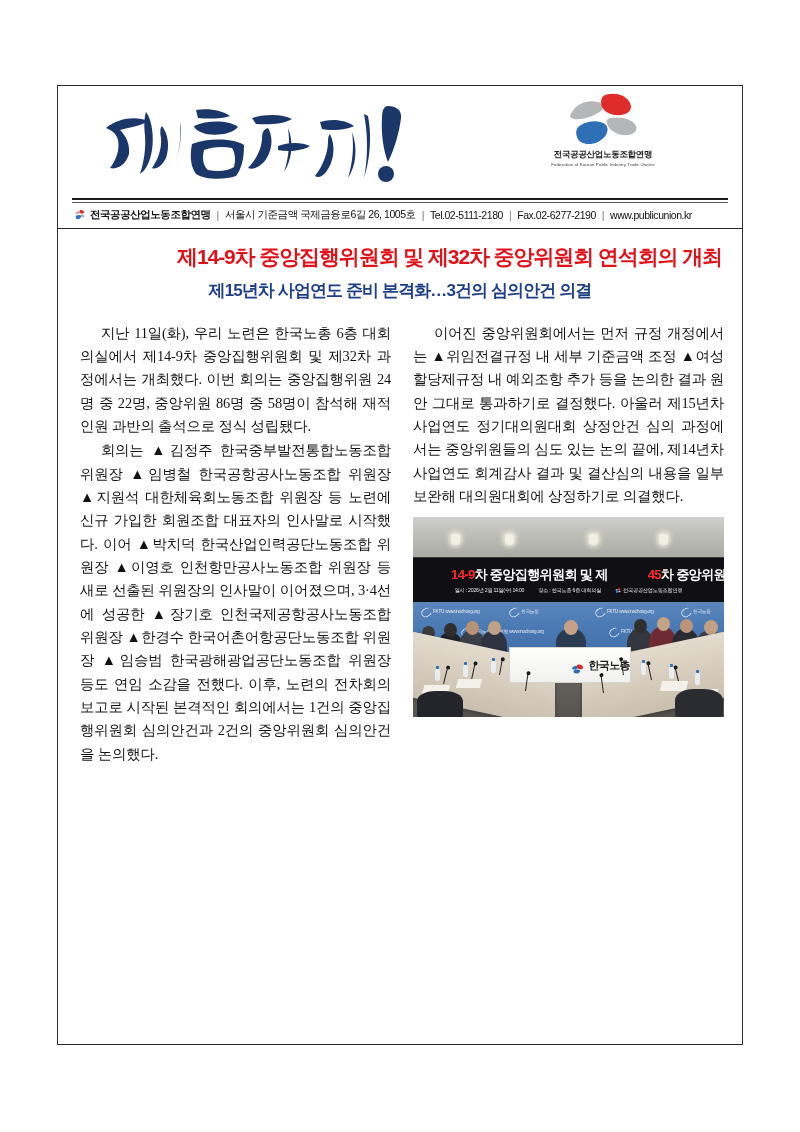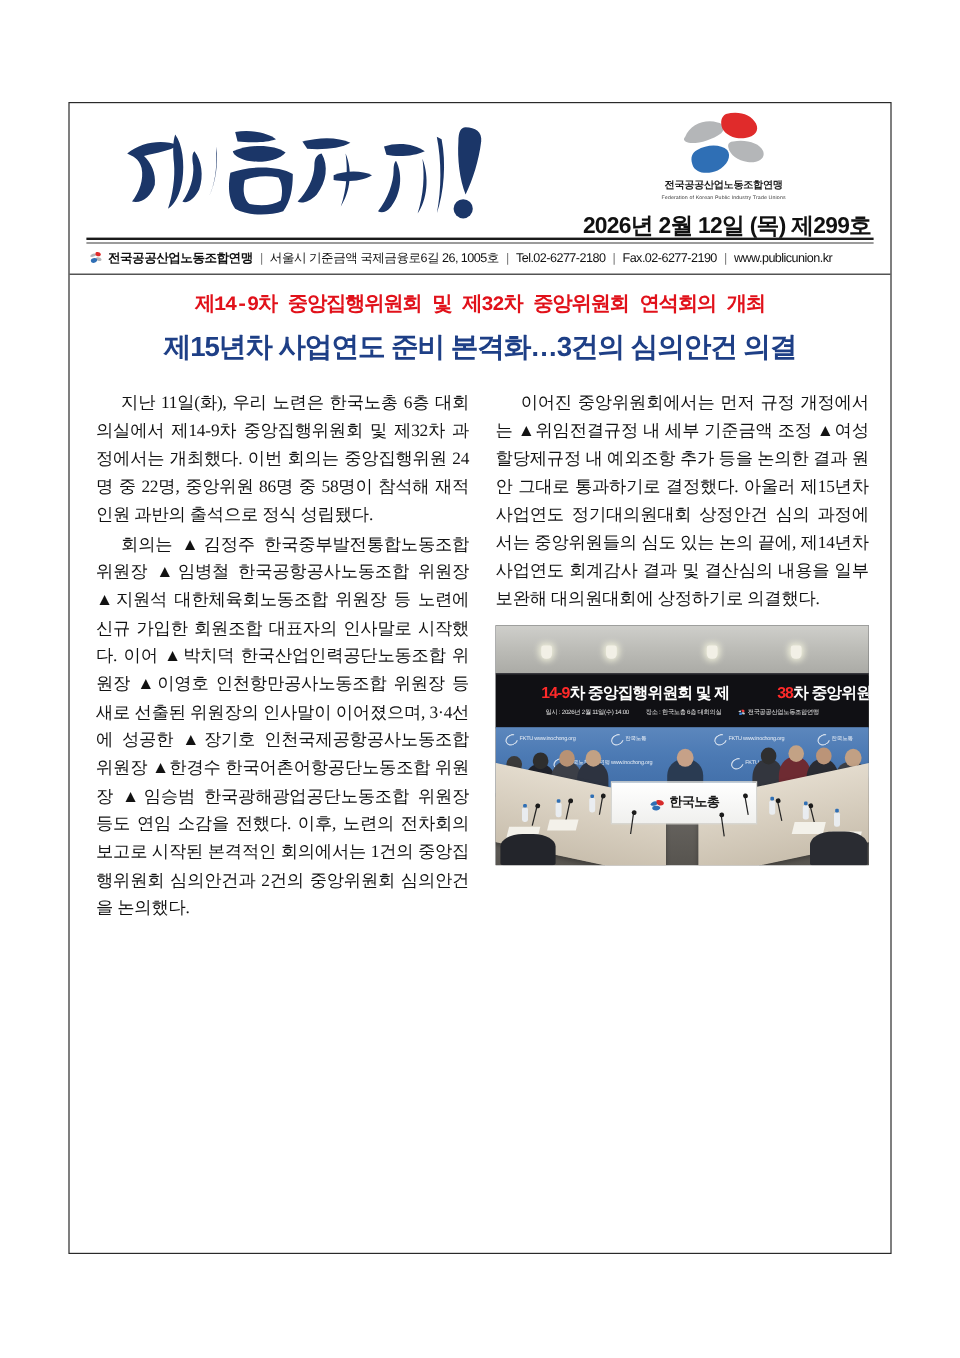--- a/index.html
+++ b/index.html
@@ -119,31 +119,32 @@
     border-top: 1px solid #2a2a2a;
     margin: 0 0 0 0;
   }
 
   
   .headline-zone {
     padding: 16px 20px 6px 20px;
     text-align: center;
   }
   .headline {
-    font-family: Liberation Mono, monospace;
-    font-size: 17px;
+    font-family: Liberation Sans, sans-serif;
+    font-size: 21px;
     font-weight: bold;
     color: #e1111a;
     letter-spacing: -1.1px;
     line-height: 1.15;
     white-space: nowrap;
+    text-align: right;
   }
   .subhead {
     font-family: "Liberation Sans", sans-serif;
-    font-size: 23px;
+    font-size: 17px;
     font-weight: bold;
     color: #1e3f86;
     letter-spacing: -0.9px;
     margin-top: 10px;
     white-space: nowrap;
   }
 
   
   .body-zone {
     display: flex;
@@ -238,21 +239,21 @@
   }
   .ph-table.right {
     right: -18px; top: 128px; width: 160px; height: 66px;
     transform: skewY(-12deg);
     box-shadow: 0 2px 4px rgba(0,0,0,.3);
   }
   .ph-podium {
     position: absolute; left: 96px; top: 130px; width: 120px; height: 34px;
     background: linear-gradient(180deg,#ffffff 0%, #f0f0ee 100%);
     border: 1px solid #d6d6d2;
-    display: flex; align-items: center; justify-content: center; gap: 4px;
+    display: flex; align-items: center; justify-content: flex-end; gap: 4px;
   }
   .podium-mark { width: 13px; height: 11px; flex: none; }
   .podium-text {
     font-family: "Liberation Sans", sans-serif;
     font-size: 11px; font-weight: bold; color: #1a1a1a; letter-spacing: -0.6px;
   }
   .ph-person {
     position: absolute; border-radius: 42% 42% 18% 18%;
   }
   .ph-head { position: absolute; border-radius: 50%; }
@@ -323,41 +324,40 @@
 
           <path d="M40 5 C50 2, 61 5, 65 13 C68 19, 64 24, 56 25 C48 26, 40 23, 37 17 C35 12, 36 7, 40 5 Z" fill="#e02b2b"></path>
 
           <path d="M46 28 C56 26, 68 29, 71 36 C73 42, 67 46, 58 45 C50 44, 43 39, 42 33 C41 30, 43 28, 46 28 Z" fill="#b4b6b8"></path>
 
           <path d="M16 35 C24 30, 36 30, 41 35 C45 40, 41 48, 33 52 C24 56, 14 54, 12 47 C10 41, 12 37, 16 35 Z" fill="#2f6fb5"></path>
         </svg>
       </div>
       <div class="brand-ko">전국공공산업노동조합연맹</div>
       <div class="brand-en">Federation of Korean Public Industry Trade Unions</div>
-      <div class="issue-line">2026년 2월 12일 (목) 제299호</div>
     </div>
   </div>
 
   <div class="rule-thick"></div>
   <div class="rule-thin"></div>
 
   <div class="contact-strip">
     <span class="contact-mark">
       <svg viewBox="0 0 11 11" xmlns="http://www.w3.org/2000/svg" aria-hidden="true">
         <path d="M1 4.5 C2 2.5, 4 1.8, 5.5 2.4 C6.3 2.8, 6.2 3.8, 5.2 4.4 C3.8 5.2, 1.8 5.4, 1 4.5 Z" fill="#b4b6b8"></path>
         <path d="M6 1.2 C7.8 0.6, 9.6 1.4, 10 2.8 C10.3 4, 9 4.8, 7.5 4.6 C6.2 4.4, 5.4 3.6, 5.5 2.6 C5.6 1.8, 5.7 1.4, 6 1.2 Z" fill="#e02b2b"></path>
         <path d="M6.6 5.4 C8.3 5.1, 10.2 5.7, 10.6 7 C10.9 8.1, 9.6 8.8, 8.2 8.5 C6.9 8.2, 6 7.3, 6.1 6.3 Z" fill="#b4b6b8"></path>
         <path d="M2.6 6.6 C4 5.8, 6 5.8, 6.8 6.7 C7.5 7.6, 6.8 9.1, 5.3 9.8 C3.8 10.5, 2.1 10.1, 1.8 8.8 C1.5 7.8, 1.9 7, 2.6 6.6 Z" fill="#2f6fb5"></path>
       </svg>
     </span>
     <span class="contact-strong">전국공공산업노동조합연맹</span>
     <span class="contact-sep">|</span>
     <span>서울시 기준금액 국제금융로6길 26, 1005호</span>
     <span class="contact-sep">|</span>
-    <span>Tel.02-6277-2180</span>
+    <span>Tel.02-5111-2180</span>
     <span class="contact-sep">|</span>
     <span>Fax.02-6277-2190</span>
     <span class="contact-sep">|</span>
     <span>www.publicunion.kr</span>
   </div>
 
   <div class="rule-below-contact"></div>
 
   <div class="headline-zone">
     <div class="headline">제14-9차 중앙집행위원회 및 제32차 중앙위원회 연석회의 개최</div>
@@ -375,21 +375,21 @@
       <p>이어진 중앙위원회에서는 먼저 규정 개정에서는 ▲위임전결규정 내 세부 기준금액 조정 ▲여성할당제규정 내 예외조항 추가 등을 논의한 결과 원안 그대로 통과하기로 결정했다. 아울러 제15년차 사업연도 정기대의원대회 상정안건 심의 과정에서는 중앙위원들의 심도 있는 논의 끝에, 제14년차 사업연도 회계감사 결과 및 결산심의 내용을 일부 보완해 대의원대회에 상정하기로 의결했다.</p>
 
       <div class="photo">
         <div class="ph-ceiling"></div>
         <div class="ph-light" style="left:38px;"></div>
         <div class="ph-light" style="left:92px;"></div>
         <div class="ph-light" style="left:176px;"></div>
         <div class="ph-light" style="left:246px;"></div>
 
         <div class="ph-banner">
-          <div class="banner-title"><span>제</span><span class="hl">14-9</span><span>차 중앙집행위원회 및 제</span><span class="hl">38</span><span>차 중앙위원회</span></div>
+          <div class="banner-title"><span>제</span><span class="hl">14-9</span><span>차 중앙집행위원회 및 제</span><span class="hl">45</span><span>차 중앙위원회</span></div>
           <div class="banner-sub">
             <span>일시 : 2026년 2월 11일(수) 14:00</span>
             <span>장소 : 한국노총 6층 대회의실</span>
             <span class="bmark">
               <span class="bdot">
                 <svg viewBox="0 0 6 5" xmlns="http://www.w3.org/2000/svg" aria-hidden="true">
                   <path d="M0.3 2 C1 1, 2 0.8, 2.7 1.2 L2.4 2.3 C1.6 2.7, 0.6 2.6, 0.3 2 Z" fill="#c9ccce"></path>
                   <path d="M3 0.4 C4 0.1, 5.2 0.6, 5.5 1.4 C5.6 2, 4.8 2.4, 4 2.3 C3.3 2.2, 2.9 1.7, 3 1.1 Z" fill="#ef3b3b"></path>
                   <path d="M3.4 2.7 C4.3 2.5, 5.5 2.8, 5.7 3.5 C5.9 4.1, 5 4.5, 4.2 4.3 C3.5 4.1, 3.1 3.6, 3.2 3.1 Z" fill="#c9ccce"></path>
                   <path d="M1.2 3.1 C2 2.6, 3.1 2.6, 3.5 3.1 C3.9 3.6, 3.5 4.4, 2.7 4.8 C1.9 5.1, 1 4.9, 0.9 4.2 Z" fill="#3b7fd4"></path>

